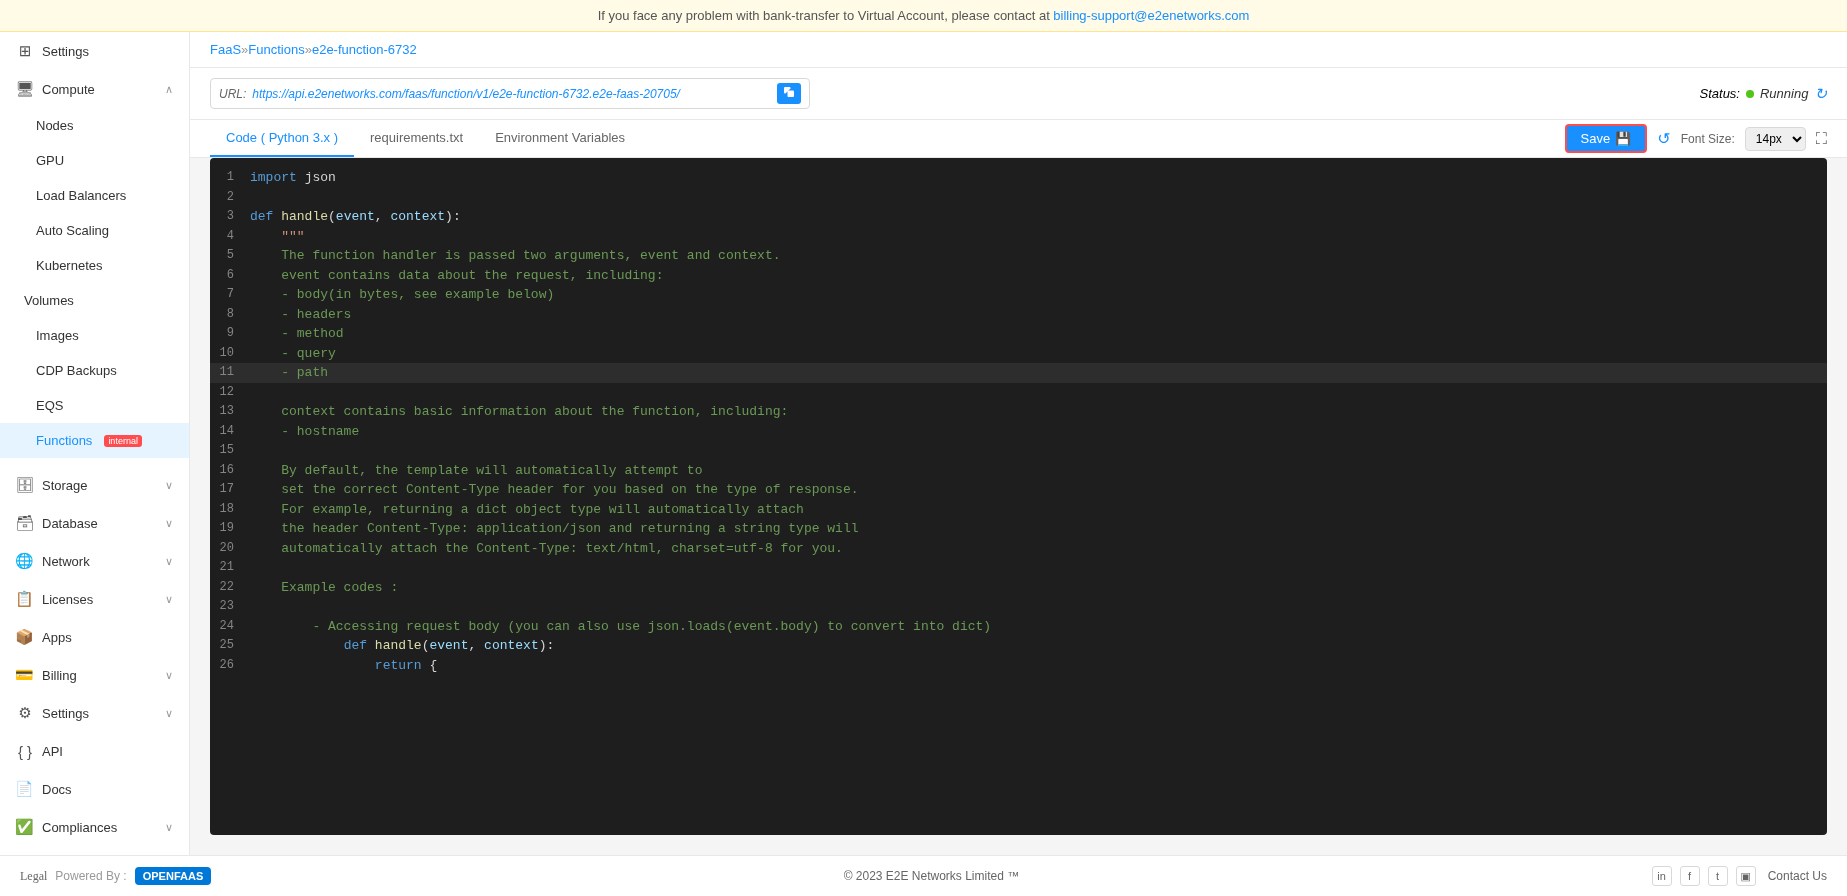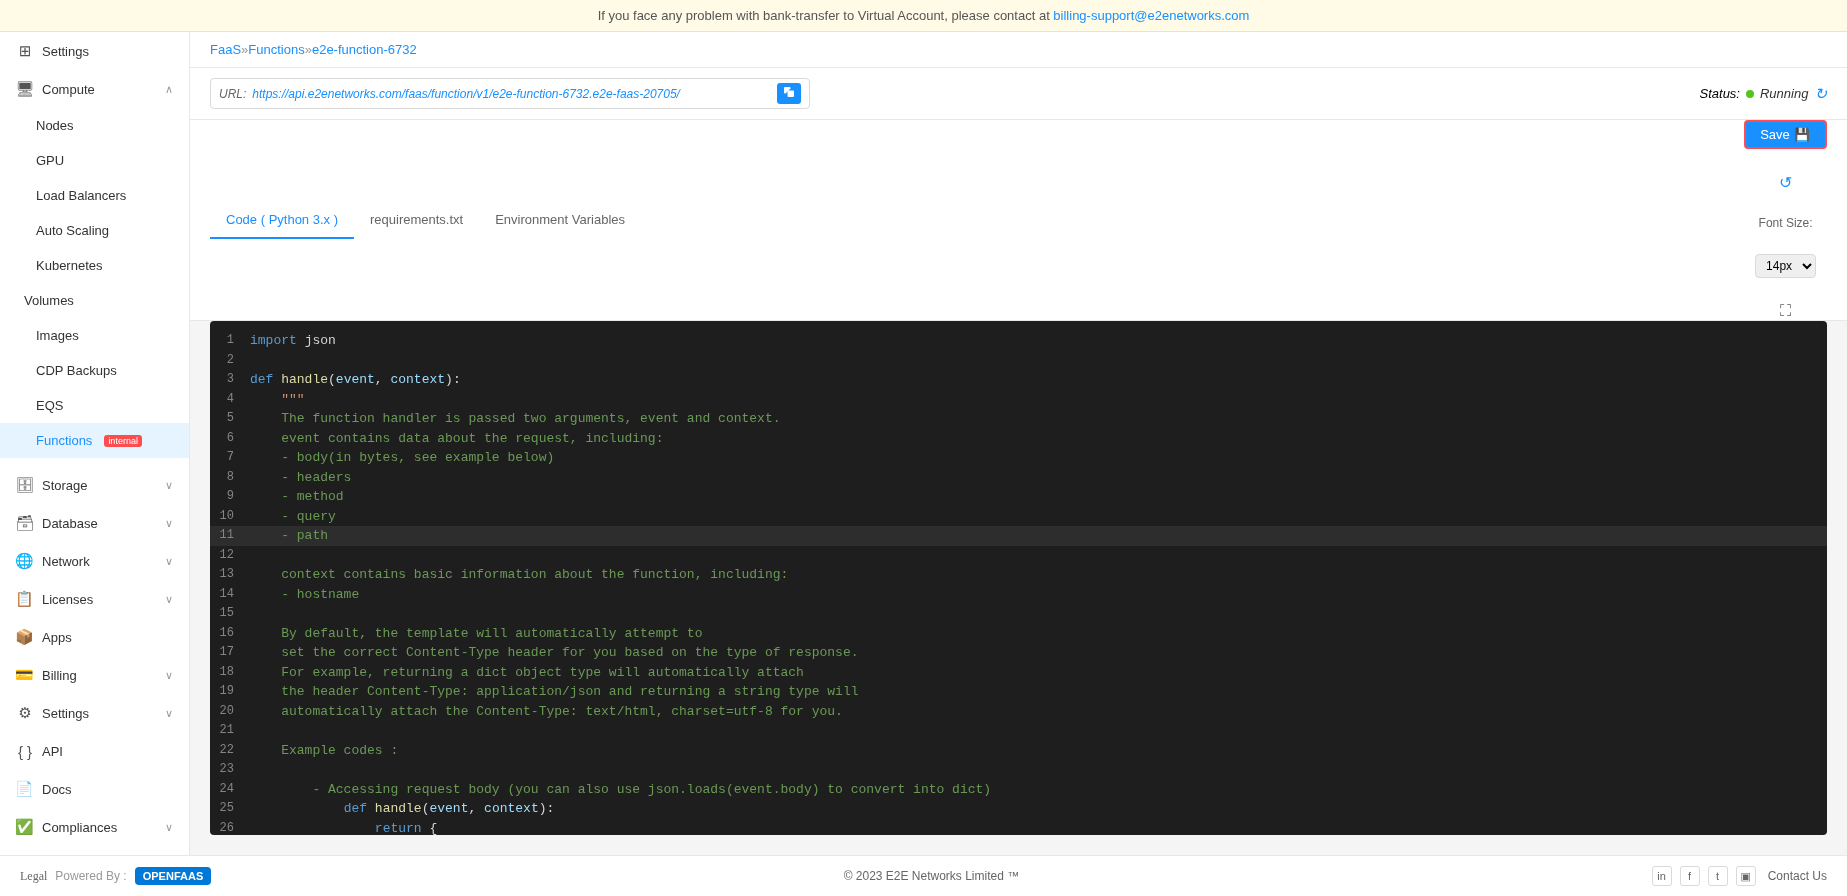--- a/index.html
+++ b/index.html
@@ -130,22 +130,21 @@
       font-size: 13px;
     }
     .tab.active {
       color: #1890ff;
       border-bottom: 2px solid #1890ff;
     }
     .tab-actions {
       margin-left: auto;
       display: flex;
       align-items: center;
-      gap: 24px;
-      flex-direction: column;
+      gap: 10px;
     }
     .save-btn {
       background: #1890ff;
       color: #fff;
       border: 2px solid #ff4d4f;
       border-radius: 4px;
       padding: 5px 14px;
       cursor: pointer;
       font-size: 13px;
       display: flex;

